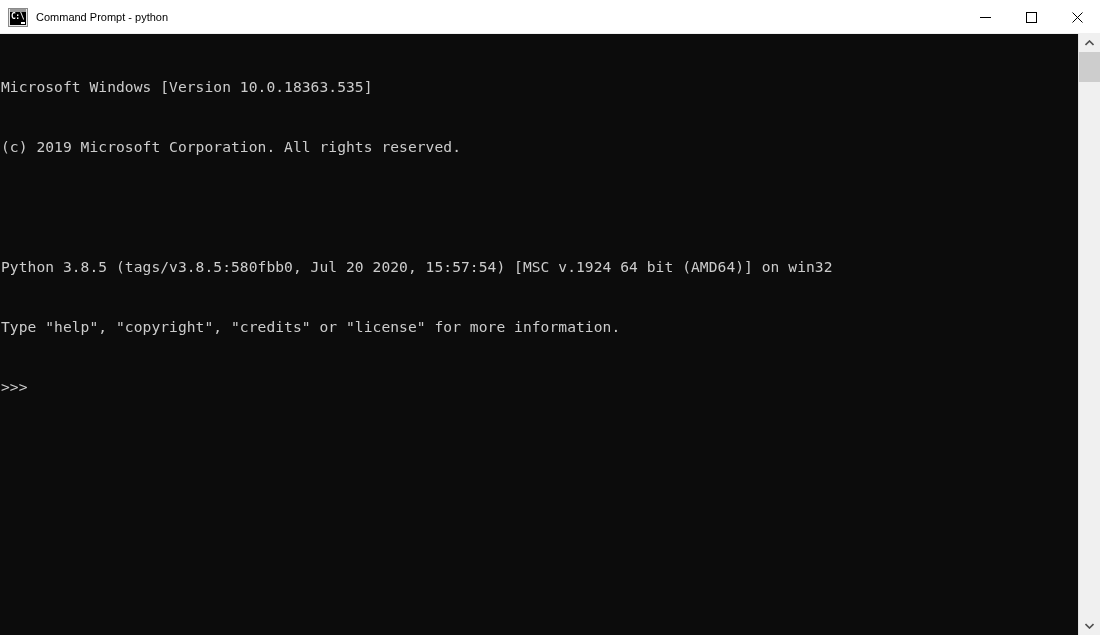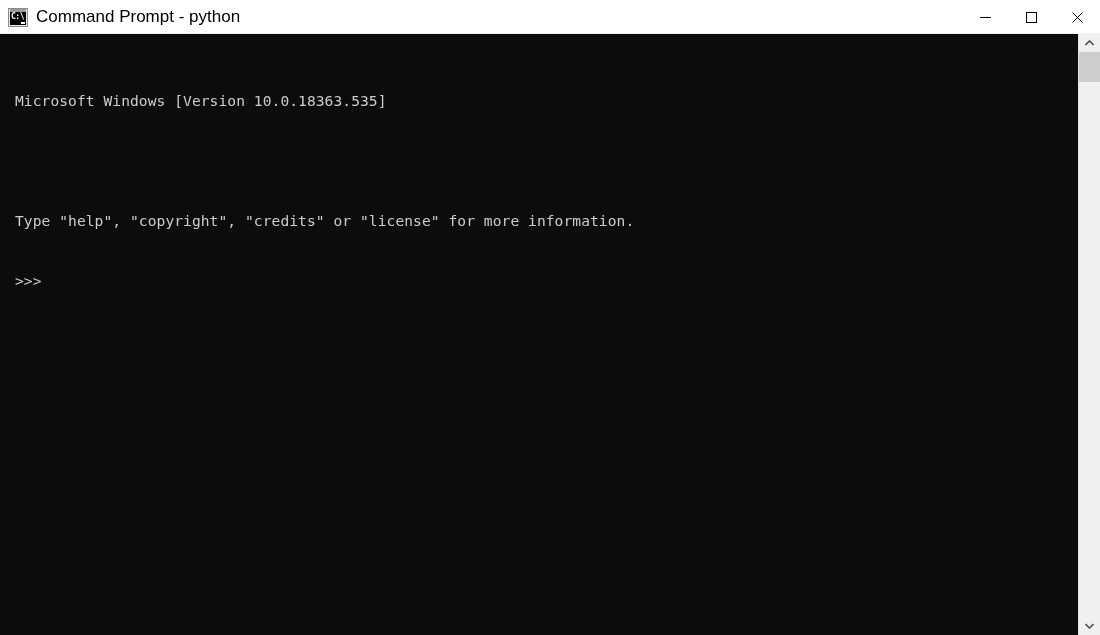--- a/index.html
+++ b/index.html
@@ -80,21 +80,21 @@
     height: 2px;
     background: #ffffff;
   }
 
   .title-text {
     position: absolute;
     left: 36px;
     top: 0;
     height: 34px;
     line-height: 34px;
-    font-size: 17px;
+    font-size: 11px;
     color: #000000;
     white-space: nowrap;
     font-family: "Liberation Sans", sans-serif;
   }
 
   .win-buttons {
     position: absolute;
     right: 0;
     top: 0;
     height: 34px;
@@ -114,21 +114,21 @@
   .terminal {
     position: absolute;
     left: 0;
     top: 34px;
     width: 1078px;
     height: 601px;
     background: #0c0c0c;
     overflow: hidden;
   }
   .term-text {
-    margin: 14px;
+    margin: 0;
     padding: 3px 0 0 1px;
     font-family: "DejaVu Sans Mono", monospace;
     font-size: 14.6px;
     line-height: 20px;
     color: #cccccc;
     white-space: pre;
     letter-spacing: 0.06px;
   }
   .term-line { min-height: 20px; }
 
@@ -203,21 +203,23 @@
           <line x1="0.5" y1="0.5" x2="10.5" y2="10.5" stroke="#000000" stroke-width="1"></line>
           <line x1="10.5" y1="0.5" x2="0.5" y2="10.5" stroke="#000000" stroke-width="1"></line>
         </svg>
       </div>
     </div>
   </div>
 
   <div class="terminal">
     <div class="term-text">
       <div class="term-line">Microsoft Windows [Version 10.0.18363.535]</div>
+      <div class="term-line">(c) 2019 Microsoft Corporation. All rights reserved.</div>
       <div class="term-line"></div>
+      <div class="term-line">Python 3.8.5 (tags/v3.8.5:580fbb0, Jul 20 2020, 15:57:54) [MSC v.1924 64 bit (AMD64)] on win32</div>
       <div class="term-line">Type "help", "copyright", "credits" or "license" for more information.</div>
       <div class="term-line">&gt;&gt;&gt;</div>
     </div>
   </div>
 
   <div class="scrollbar">
     <div class="sb-track"></div>
     <div class="sb-btn up">
       <svg width="9" height="6" viewBox="0 0 9 6" aria-hidden="true">
         <polyline points="0.5,5 4.5,1 8.5,5" fill="none" stroke="#505050" stroke-width="1.6"></polyline>

